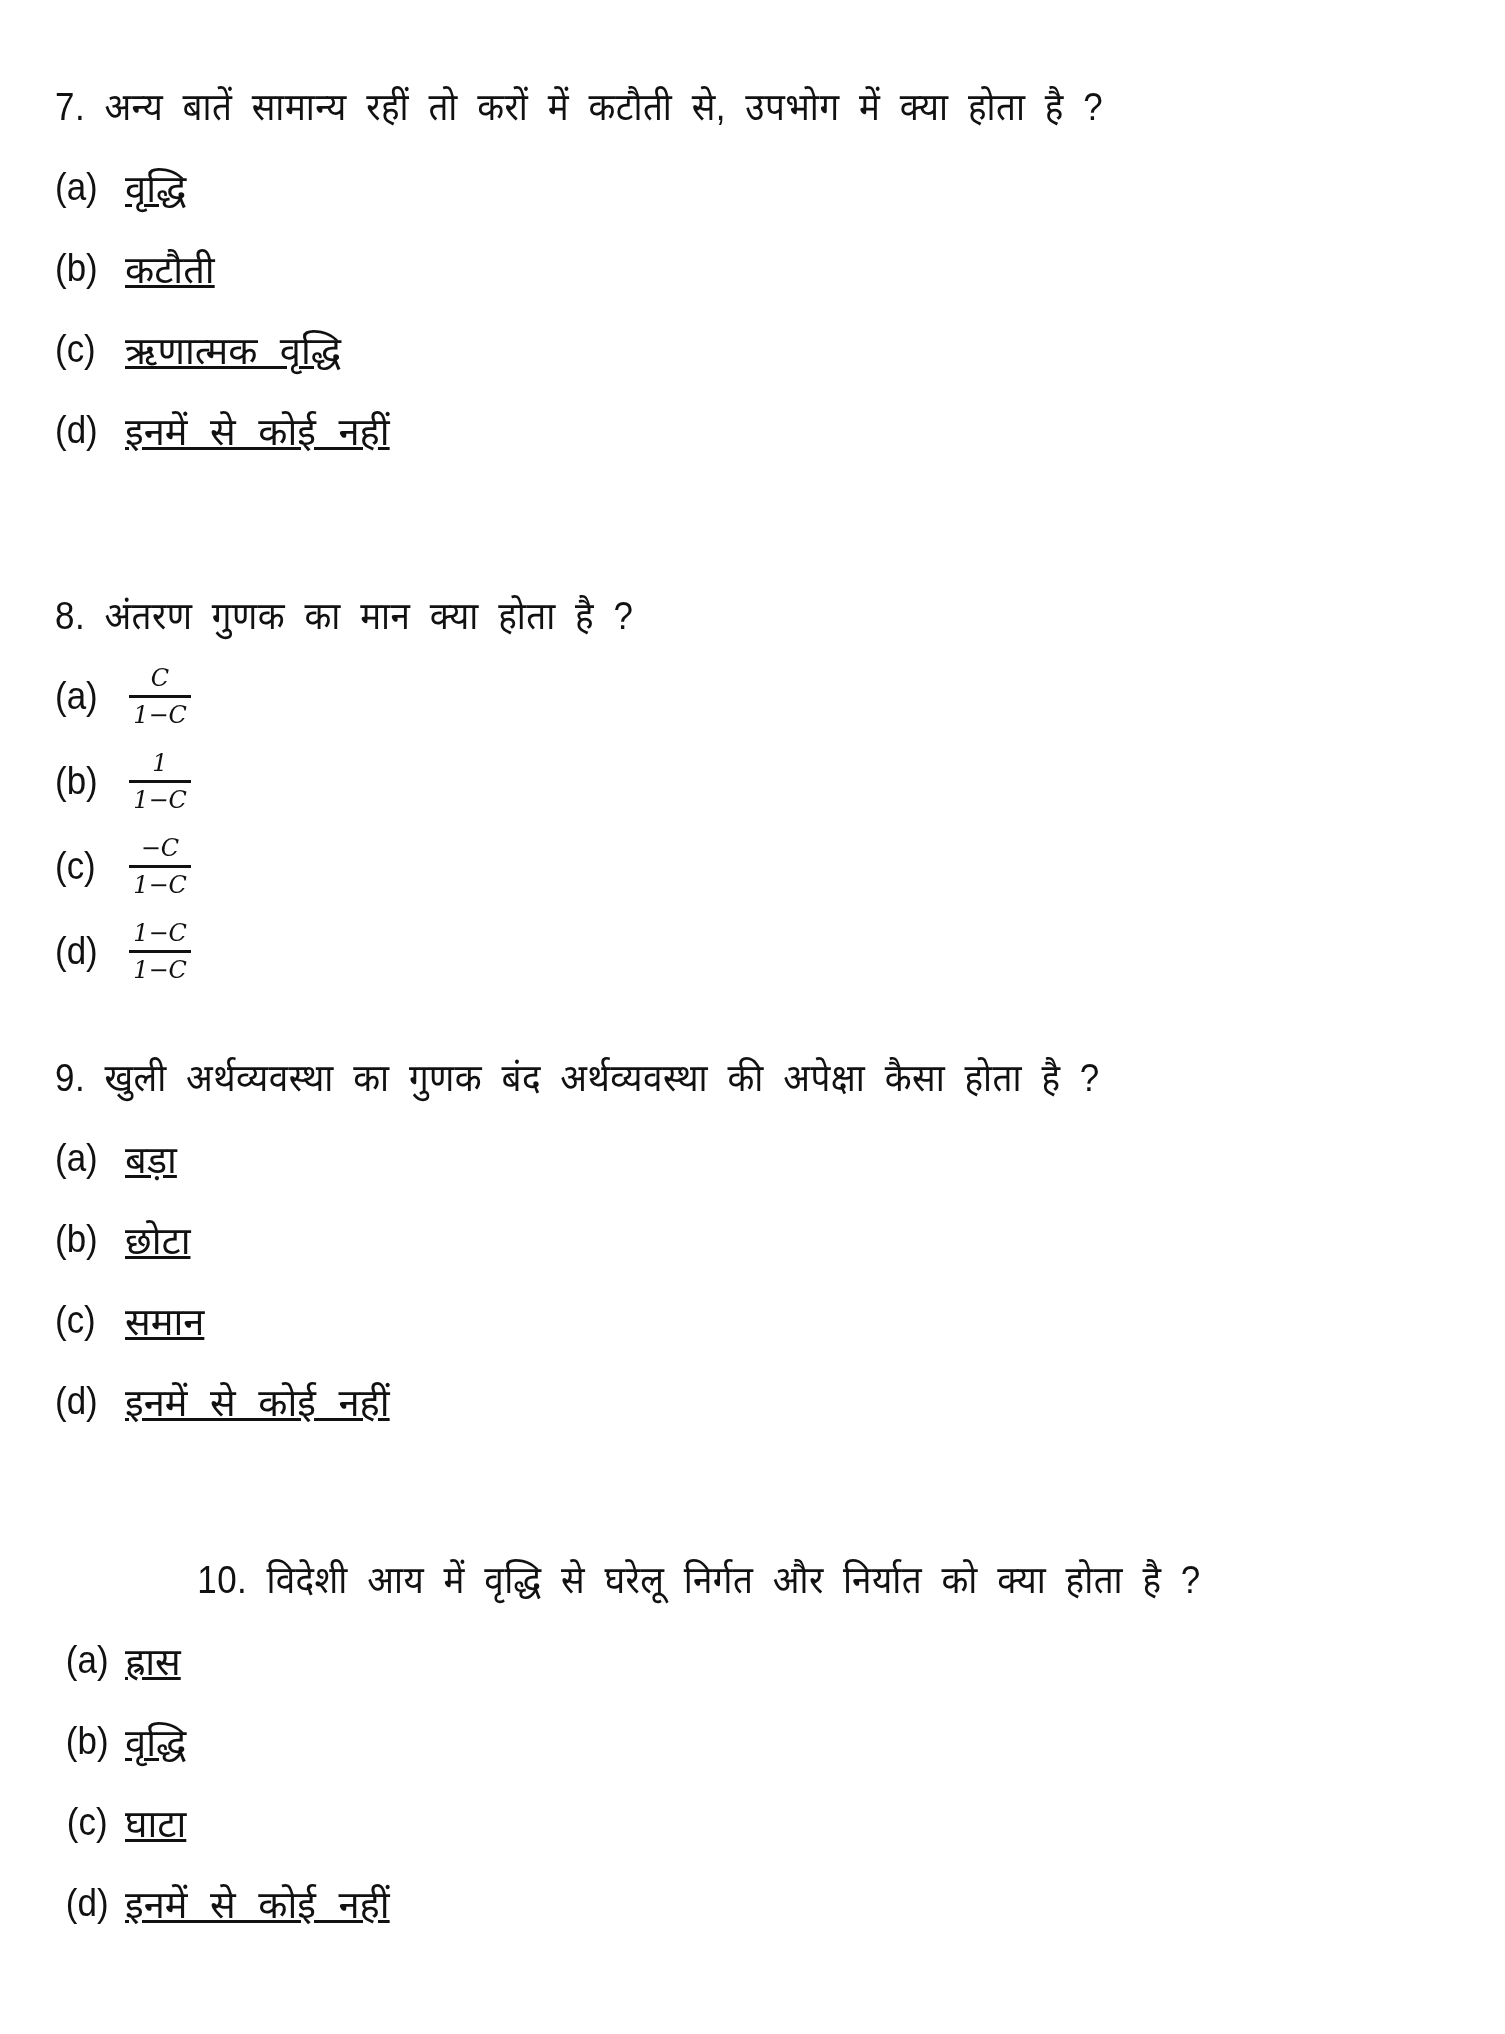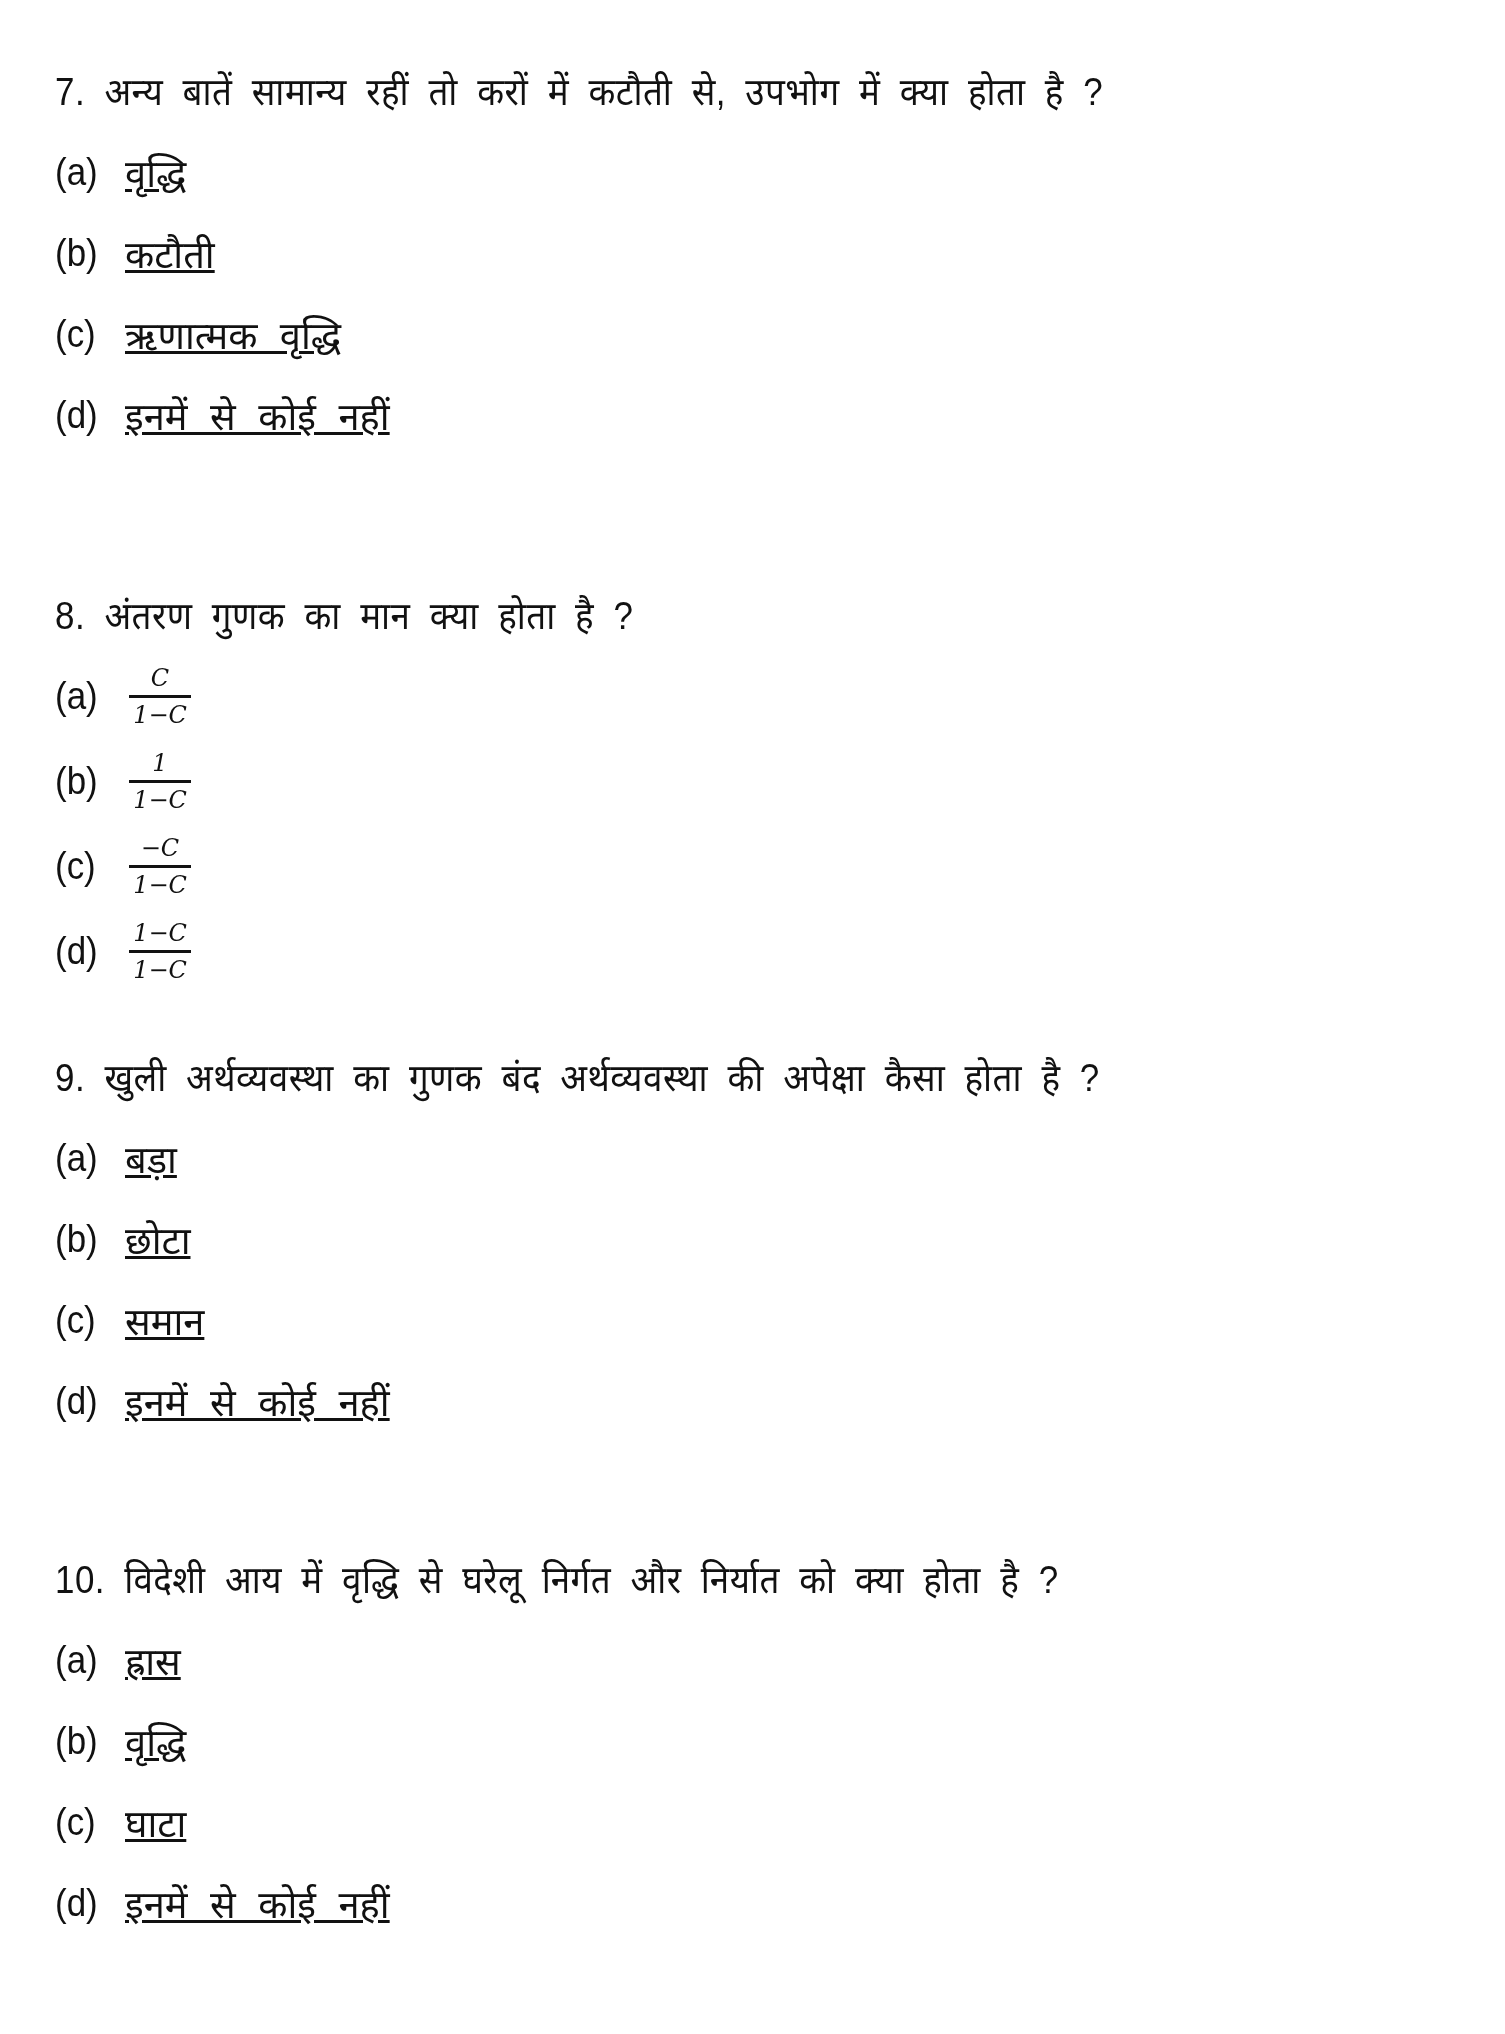--- a/index.html
+++ b/index.html
@@ -71,21 +71,21 @@
     .fraction .bar {
       width: 62px;
       height: 3px;
       background: #111111;
       margin: 3px 0;
     }
   </style>
 </head>
 <body>
 
-<div class="question" style="top:67px;">
+<div class="question" style="top:82px;">
   <div class="q-text">7. अन्य बातें सामान्य रहीं तो करों में कटौती से, उपभोग में क्या होता है ?</div>
   <div class="options">
     <div class="option">
       <span class="opt-label">(a)</span>
       <span class="opt-text">वृद्धि</span>
     </div>
     <div class="option">
       <span class="opt-label">(b)</span>
       <span class="opt-text">कटौती</span>
     </div>
@@ -153,21 +153,21 @@
       <span class="opt-label">(c)</span>
       <span class="opt-text">समान</span>
     </div>
     <div class="option">
       <span class="opt-label">(d)</span>
       <span class="opt-text">इनमें से कोई नहीं</span>
     </div>
   </div>
 </div>
 
-<div class="question" style="top:1555px;">
+<div class="question" style="top:1555px;text-align:center;">
   <div class="q-text">10. विदेशी आय में वृद्धि से घरेलू निर्गत और निर्यात को क्या होता है ?</div>
   <div class="options">
     <div class="option">
       <span class="opt-label">(a)</span>
       <span class="opt-text">ह्रास</span>
     </div>
     <div class="option">
       <span class="opt-label">(b)</span>
       <span class="opt-text">वृद्धि</span>
     </div>

